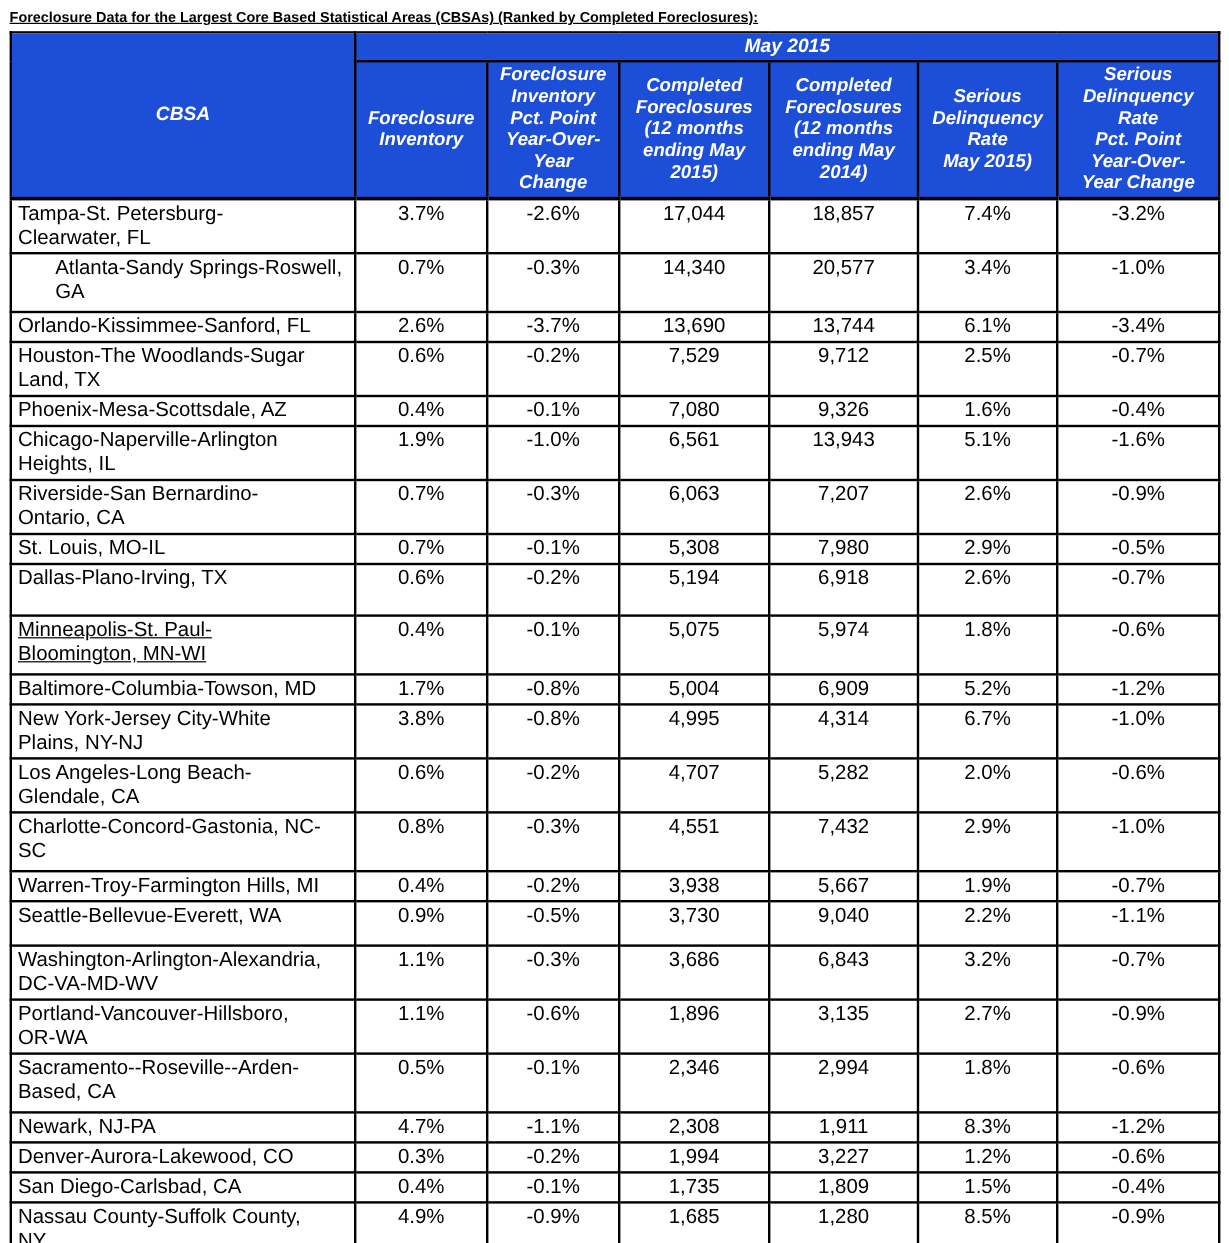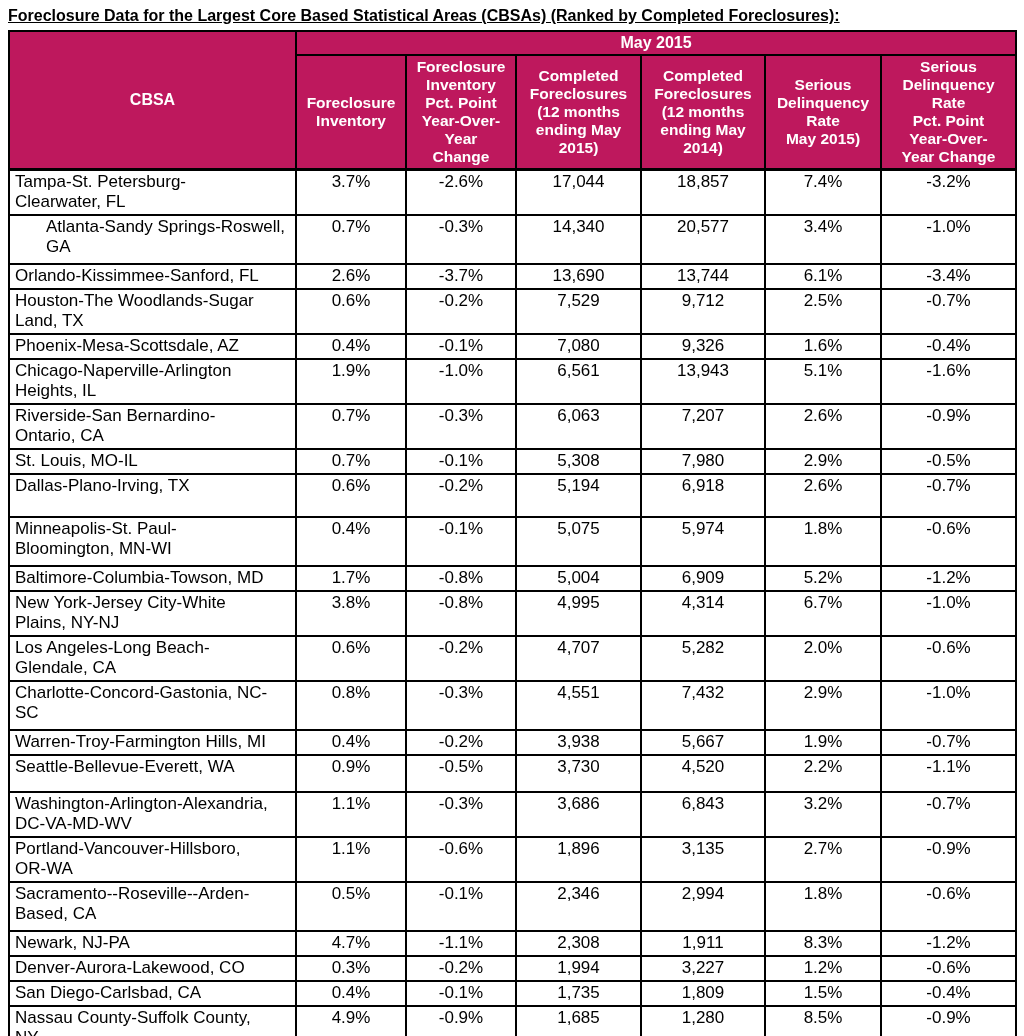--- a/index.html
+++ b/index.html
@@ -6,47 +6,48 @@
   html, body {
     margin: 0; padding: 0;
     width: 1024px;
     background: #ffffff;
     color: #000000;
     font-family: "Liberation Sans", "DejaVu Sans", sans-serif;
   }
   .page { width: 1024px; min-height: 1036px; position: relative; }
   .title {
     margin: 7px 0 5px 8px;
-    font-size: 16px;
+    font-size: 12px;
     font-weight: bold;
     text-decoration: underline;
     white-space: nowrap;
   }
   table.fc-table {
     border-collapse: collapse;
     table-layout: fixed;
     width: 1007px;
     margin-left: 8px;
     border: 2px solid #000000;
   }
   .fc-table th, .fc-table td {
     border: 2px solid #000000;
     overflow: hidden;
   }
   .fc-table thead th {
-    background: #be185d;
+    background: #1d4ed8;
     color: #ffffff;
     font-weight: bold;
     font-size: 15.5px;
     line-height: 18px;
     text-align: center;
     vertical-align: middle;
     white-space: pre-line;
     padding: 2px 1px;
     border-bottom-width: 3px;
+    font-style: italic;
   }
   .fc-table thead th.period {
     font-size: 16px;
     line-height: 18px;
     padding: 2px 0;
     border-bottom-width: 2px;
   }
   .fc-table thead th.cbsa-head {
     font-size: 16px;
   }
@@ -201,21 +202,21 @@
         <tr>
           <td class="cbsa" style="padding-bottom: 20px;">Dallas-Plano-Irving, TX</td>
           <td>0.6%</td>
           <td>-0.2%</td>
           <td>5,194</td>
           <td>6,918</td>
           <td>2.6%</td>
           <td>-0.7%</td>
         </tr>
         <tr>
-          <td class="cbsa" style="padding-bottom: 6px;">Minneapolis-St. Paul-
+          <td class="cbsa" style="padding-bottom: 6px; text-decoration: underline;">Minneapolis-St. Paul-
 Bloomington, MN-WI</td>
           <td>0.4%</td>
           <td>-0.1%</td>
           <td>5,075</td>
           <td>5,974</td>
           <td>1.8%</td>
           <td>-0.6%</td>
         </tr>
         <tr>
           <td class="cbsa">Baltimore-Columbia-Towson,  MD</td>
@@ -263,21 +264,21 @@
           <td>3,938</td>
           <td>5,667</td>
           <td>1.9%</td>
           <td>-0.7%</td>
         </tr>
         <tr>
           <td class="cbsa" style="padding-bottom: 14px;">Seattle-Bellevue-Everett,  WA</td>
           <td>0.9%</td>
           <td>-0.5%</td>
           <td>3,730</td>
-          <td>4,520</td>
+          <td>9,040</td>
           <td>2.2%</td>
           <td>-1.1%</td>
         </tr>
         <tr>
           <td class="cbsa">Washington-Arlington-Alexandria,
 DC-VA-MD-WV</td>
           <td>1.1%</td>
           <td>-0.3%</td>
           <td>3,686</td>
           <td>6,843</td>

